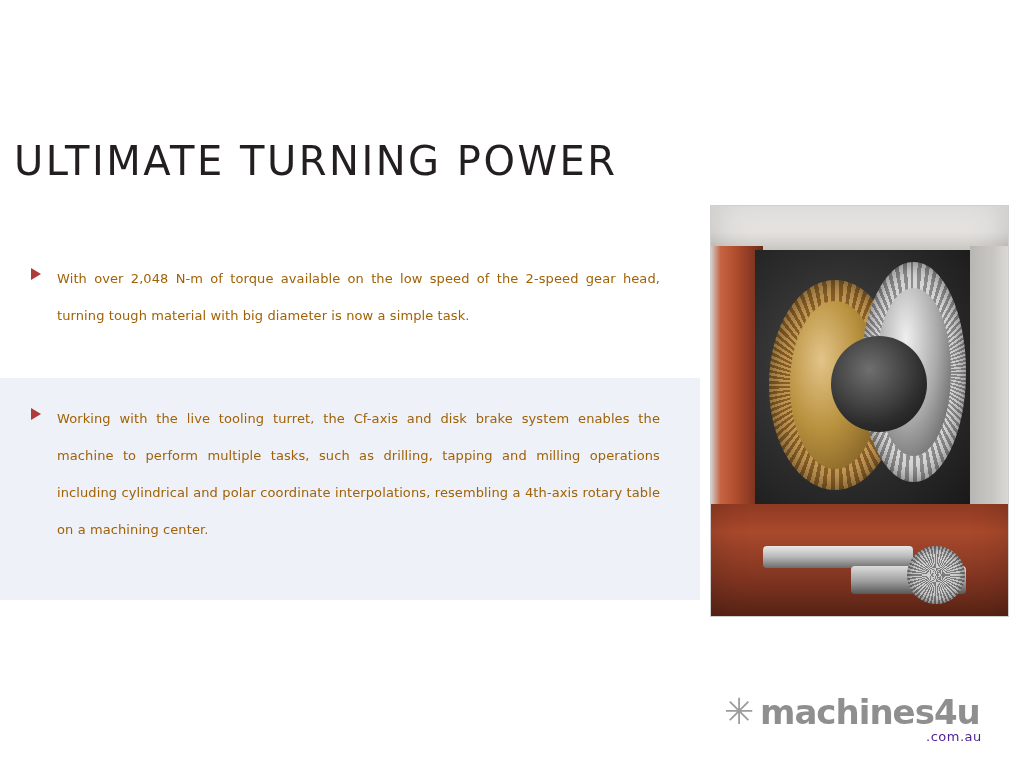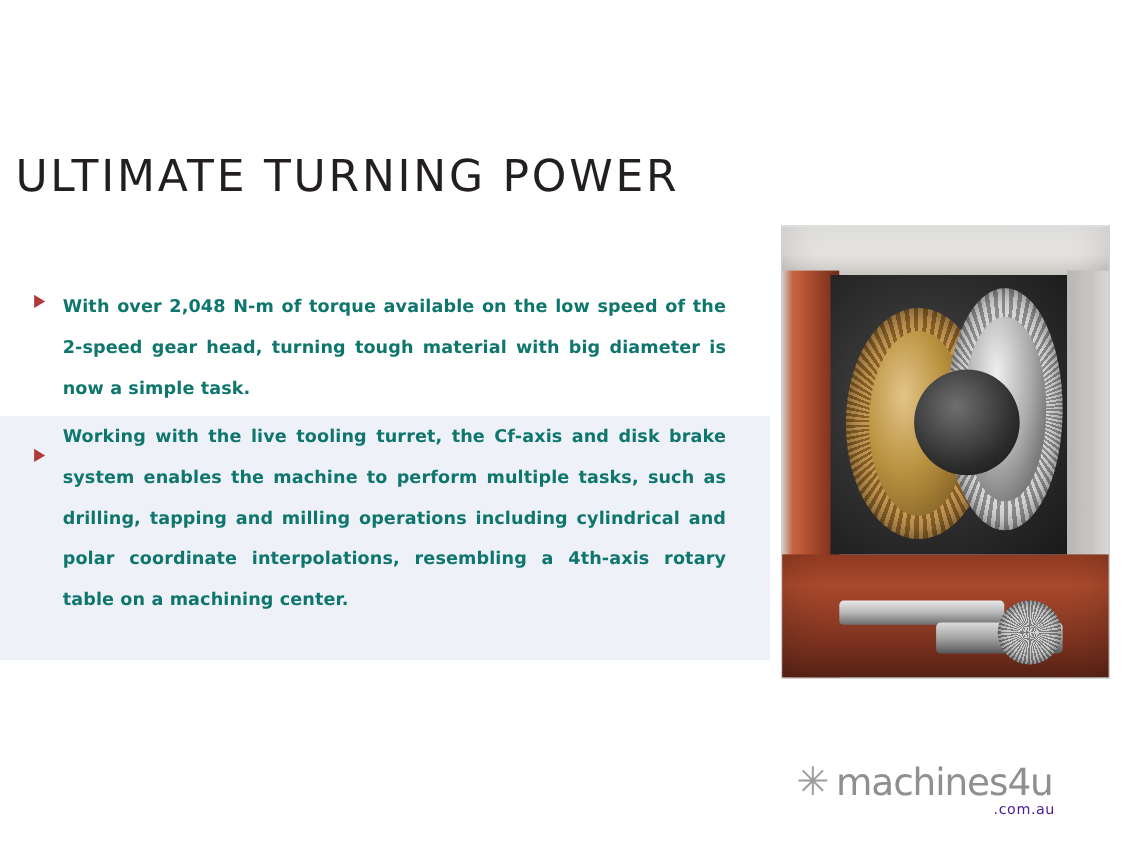--- a/index.html
+++ b/index.html
@@ -56,42 +56,42 @@
     height: 222px;
     background: #eef1f7;
   }
 
   .bullet-row {
     position: relative;
     padding-left: 57px;
     padding-right: 40px;
   }
   .block1 .bullet-row { padding-top: 12px; }
-  .block2 .bullet-row { }
+  .block2 .bullet-row { padding-top: 22px; }
 
   .arrow-icon {
     position: absolute;
     left: 31px;
     top: 20px;
     width: 0;
     height: 0;
     border-top: 6px solid transparent;
     border-bottom: 6px solid transparent;
     border-left: 10px solid #b03a3a;
   }
   .block2 .arrow-icon { top: 30px; }
 
   .bullet-text {
-    font-size: 16px;
+    font-size: 13px;
     line-height: 37px;
-    color: #0f766e;
+    color: #a16207;
     font-family: "DejaVu Sans", sans-serif;
     text-align: justify;
     letter-spacing: 0.1px;
-    font-weight: 700;
+    font-weight: 400;
   }
 
   
   .photo-frame {
     position: absolute;
     left: 710px;
     top: 205px;
     width: 297px;
     height: 410px;
     background: #d9d9d9;
@@ -219,21 +219,21 @@
     width: 34px;
     height: 34px;
     color: #9d9d9d;
     font-size: 36px;
     line-height: 34px;
     text-align: center;
     font-family: "DejaVu Sans", sans-serif;
   }
   .logo-text {
     font-size: 34px;
-    font-weight: normal;
+    font-weight: bold;
     color: #8f8f8f;
     letter-spacing: -1px;
     margin-left: 4px;
     font-family: "DejaVu Sans", sans-serif;
   }
   .logo-suffix {
     position: absolute;
     right: -2px;
     bottom: -12px;
     font-size: 13px;

